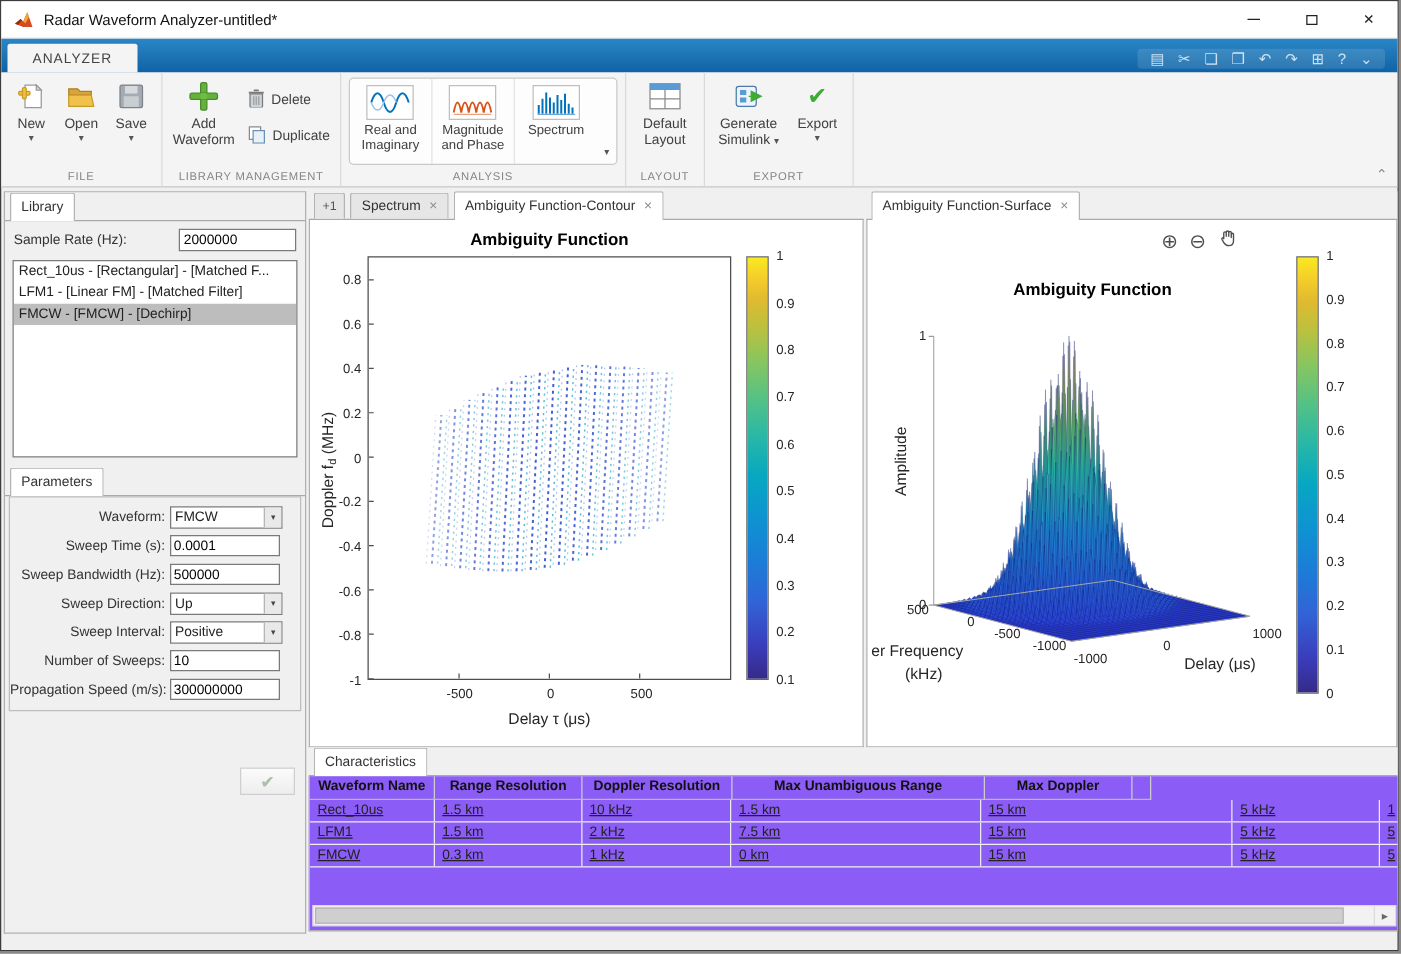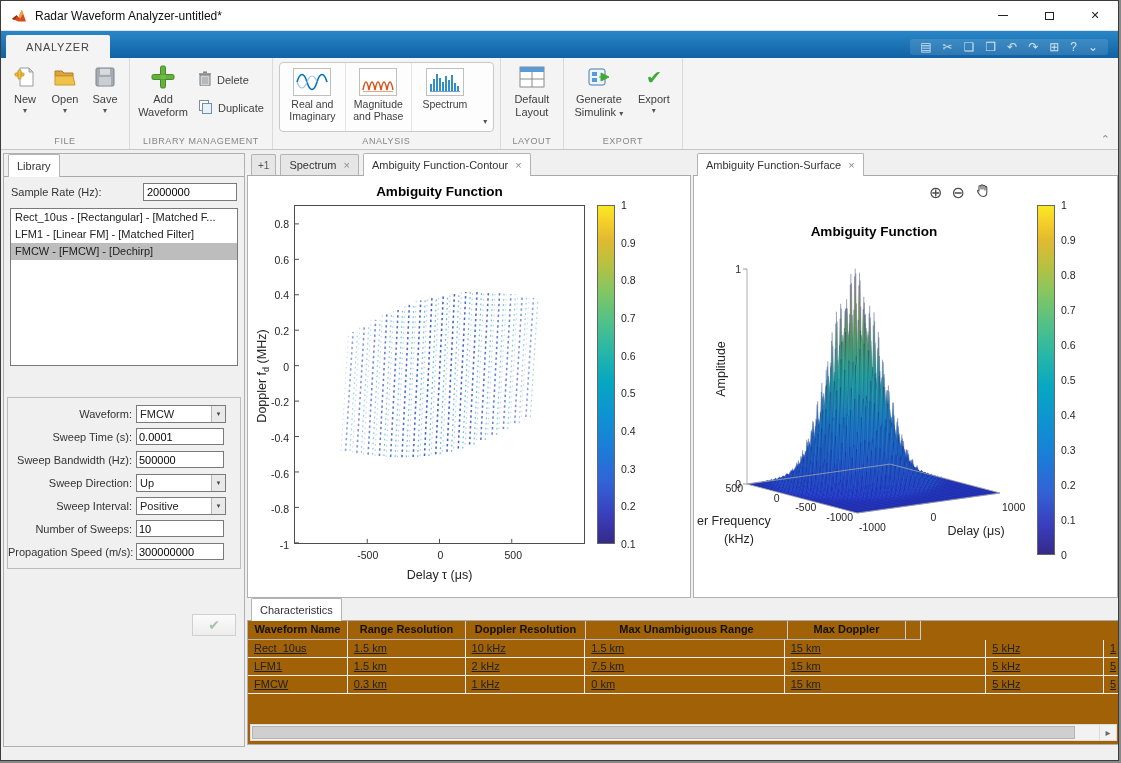--- a/index.html
+++ b/index.html
@@ -93,21 +93,21 @@
   #surface-wrap { position:absolute; left:15px; top:70px; width:310px; height:300px; }
   .surf-lbl { position:absolute; font-size:10.5px; color:#262626; white-space:nowrap; }
   .amp-lab { position:absolute; width:140px; left:-58px; top:116px; text-align:center; transform:rotate(-90deg); font-size:12.5px; color:#262626; }
   .freq-lab { position:absolute; left:-12px; top:268px; width:90px; font-size:12.5px; color:#262626; }
   .khz-lab { position:absolute; left:0px; top:286px; width:60px; text-align:center; font-size:12.5px; color:#262626; }
   .delay-lab { position:absolute; left:212px; top:278px; width:110px; text-align:center; font-size:12.5px; color:#262626; }
   .cbar-wrap2 { position:absolute; left:343px; top:29px; width:60px; height:350px; }
 
   
   .bottom-panel { left:246px; top:597px; width:873px; height:147px; }
-  .bottom-content { position:absolute; top:23px; left:0; right:0; bottom:0; background:#a16207; border:1px solid #b0b0b0; border-top:none; overflow:hidden; }
+  .bottom-content { position:absolute; top:23px; left:0; right:0; bottom:0; background:#8b5cf6; border:1px solid #b0b0b0; border-top:none; overflow:hidden; }
   .trow { display:flex; }
   .th { font-size:11px; font-weight:bold; color:#111; text-align:center; padding:2px 4px; border-right:1px solid #cdcdcd; border-bottom:1px solid #b9b9b9; height:19px; overflow:hidden; white-space:nowrap; }
   .tr { display:flex; border-bottom:1px solid #efefef; height:18px; }
   .td { font-size:11px; color:#222; padding:2px 6px; border-right:1px solid #ececec; overflow:hidden; white-space:nowrap;text-decoration:underline; }
   .hscroll { position:absolute; left:2px; right:2px; bottom:3px; height:17px; background:#f2f2f2; border:1px solid #dcdcdc; }
   .thumb { position:absolute; left:1px; top:1px; width:calc(100% - 42px); height:13px; background:#cfcfcf; border:1px solid #b3b3b3; }
   .sb-btn { position:absolute; right:0; top:0; width:17px; height:15px; display:flex; align-items:center; justify-content:center; color:#6a6a6a; font-size:10px; border-left:1px solid #dcdcdc; }
 </style>
 </head>
 <body>
@@ -318,20 +318,23 @@
     </div>
     <div class="s-row">
       <span class="s-lbl">Sample Rate (Hz):</span>
       <input class="s-input" value="2000000" style="">
     </div>
     <div id="library-list">
         <div class="list-item">Rect_10us - [Rectangular] - [Matched F...</div>
         <div class="list-item">LFM1 - [Linear FM] - [Matched Filter]</div>
         <div class="list-item selected">FMCW - [FMCW] - [Dechirp]</div>
       </div>
+    <div class="tabbar params-tabbar">
+      <div class="tab active">Parameters</div>
+    </div>
     <div class="params-box" id="param-rows">
         <div class="p-row">
           <div class="p-lbl">Waveform:</div>
           <div class="combo">
             <span class="val">FMCW</span>
             <span class="dbtn">▾</span>
           </div>
         </div>
         <div class="p-row">
           <div class="p-lbl">Sweep Time (s):</div>

